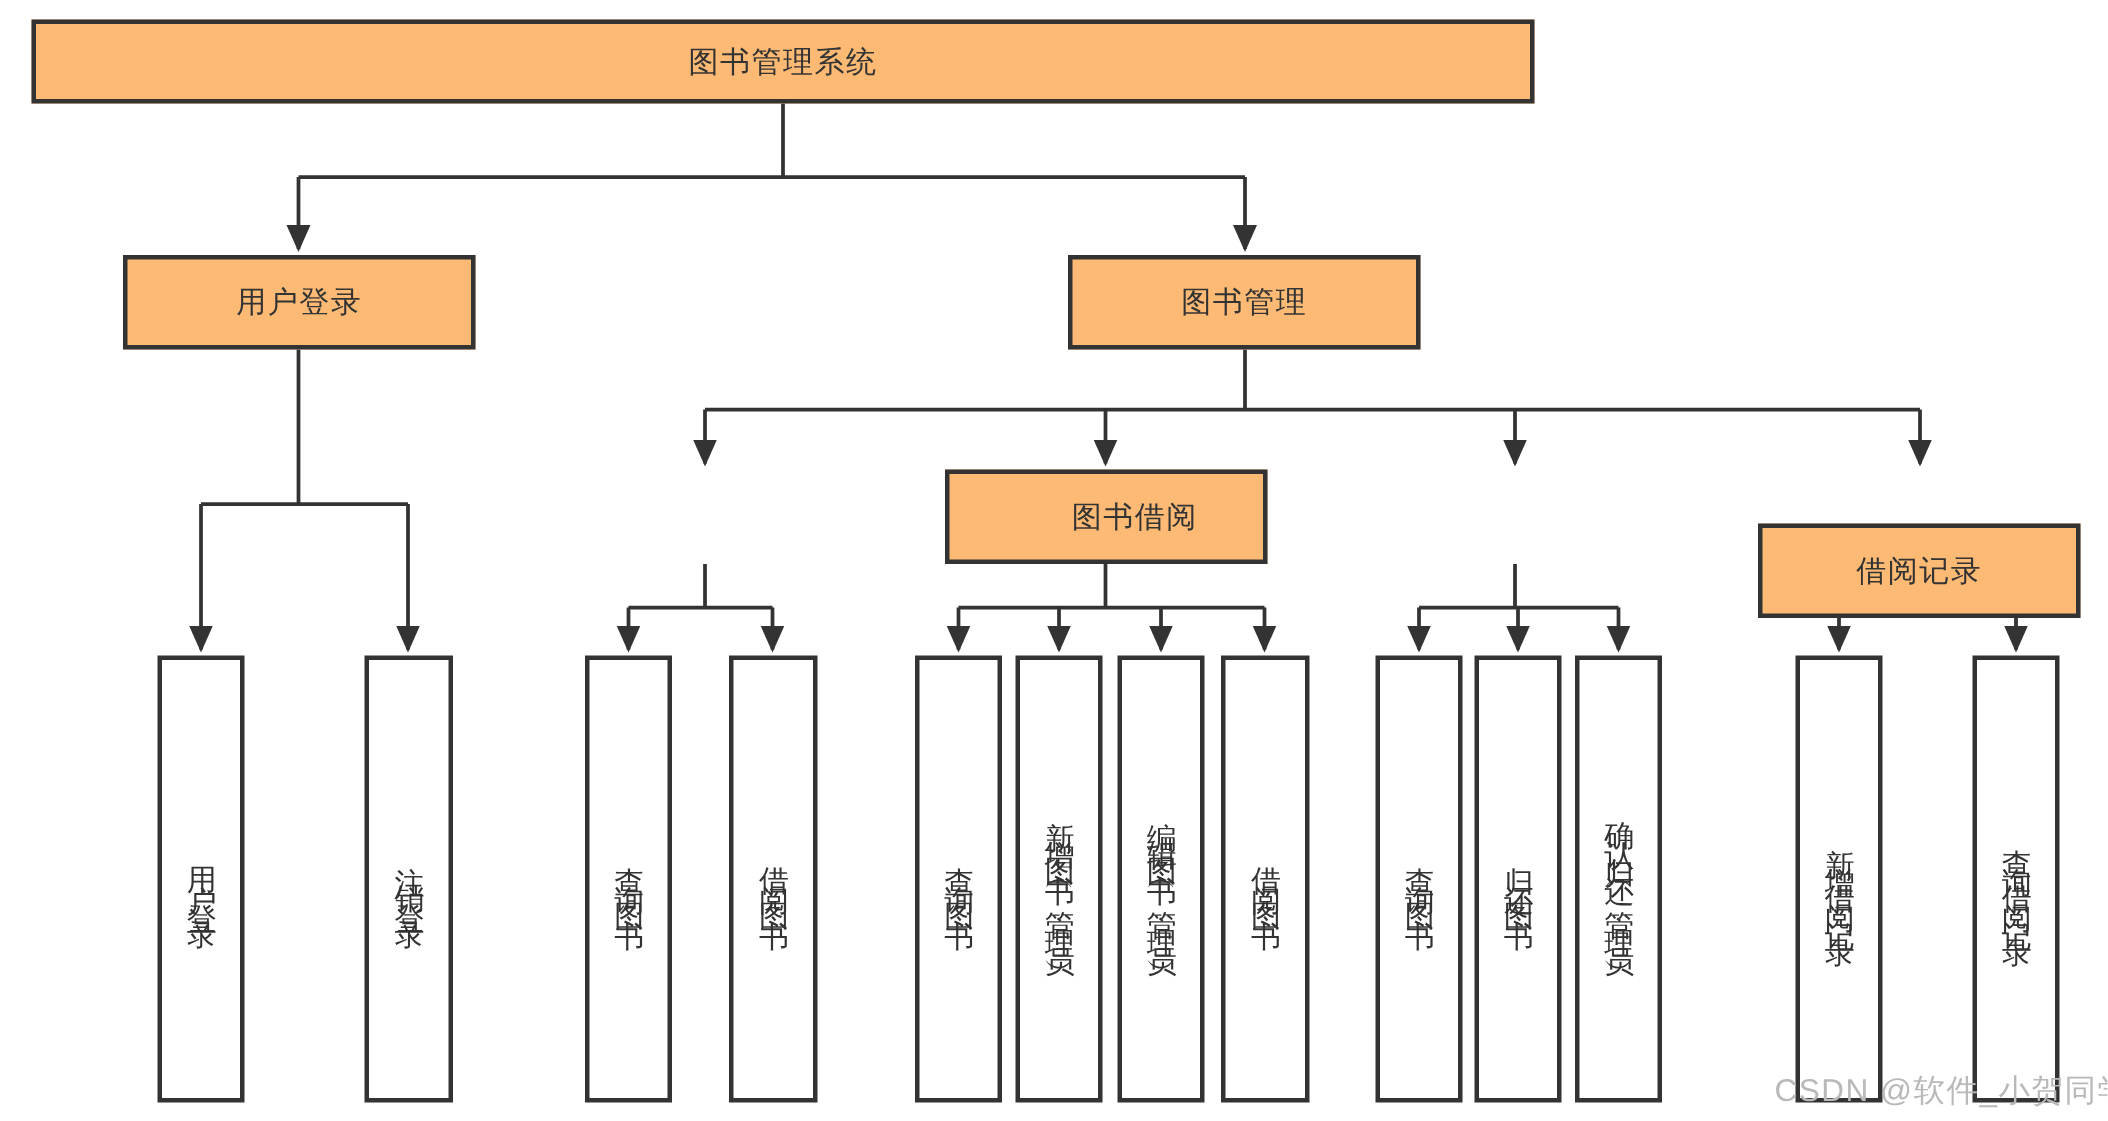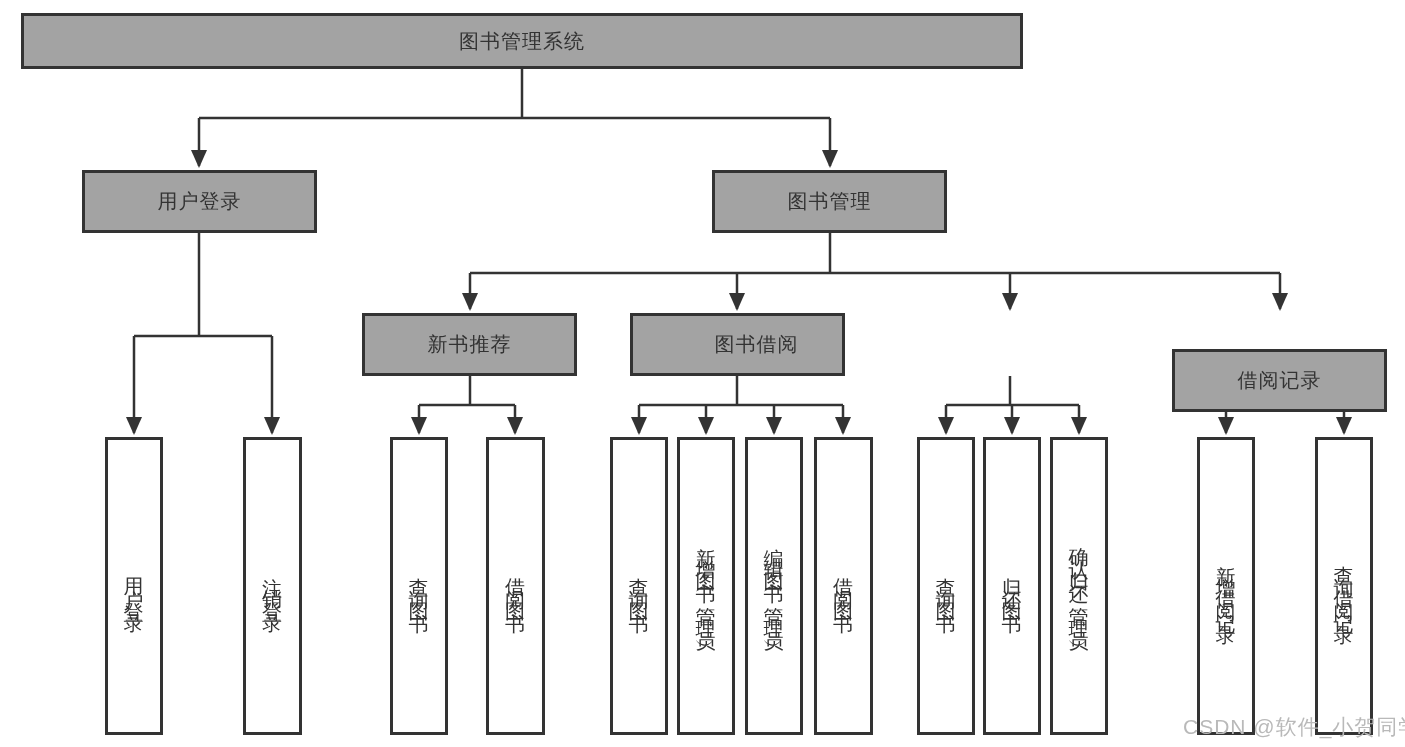--- a/index.html
+++ b/index.html
@@ -5,21 +5,21 @@
   html,body{margin:0;padding:0;}
   body{
     width:1405px;height:747px;background:#ffffff;
     font-family:"Liberation Sans","DejaVu Sans",sans-serif;
     position:relative;overflow:hidden;
   }
   #stage{position:absolute;left:0;top:0;width:1405px;height:747px;}
   #wires{position:absolute;left:0;top:0;z-index:1;}
   .nodeh{
     position:absolute;box-sizing:border-box;z-index:2;
-    border:3px solid #333333;background:#a3a3a3;
+    border:3px solid #333333;background:#fdba74;
     display:flex;align-items:center;justify-content:center;
     font-size:20px;color:#333333;letter-spacing:1px;
   }
   .nodev{
     position:absolute;box-sizing:border-box;z-index:2;
     top:437px;height:298px;
     border:3px solid #333333;background:#ffffff;
     display:flex;align-items:center;justify-content:center;
   }
   .nodev span{
@@ -90,23 +90,20 @@
     <span>图书管理系统</span>
   </div>
 
   <div class="nodeh" style="left:82px;top:170px;width:235px;height:63px;">
     <span>用户登录</span>
   </div>
   <div class="nodeh" style="left:712px;top:170px;width:235px;height:63px;">
     <span>图书管理</span>
   </div>
 
-  <div class="nodeh" style="left:362px;top:313px;width:215px;height:63px;">
-    <span>新书推荐</span>
-  </div>
   <div class="nodeh" style="left:630px;top:313px;width:215px;height:63px;padding-left:38px;">
     <span>图书借阅</span>
   </div>
   <div class="nodeh" style="left:1172px;top:313px;width:215px;height:63px;margin-top:36px;">
     <span>借阅记录</span>
   </div>
 
   <div class="nodev" style="left:105px;width:58px;">
     <span>用户登录</span>
   </div>

